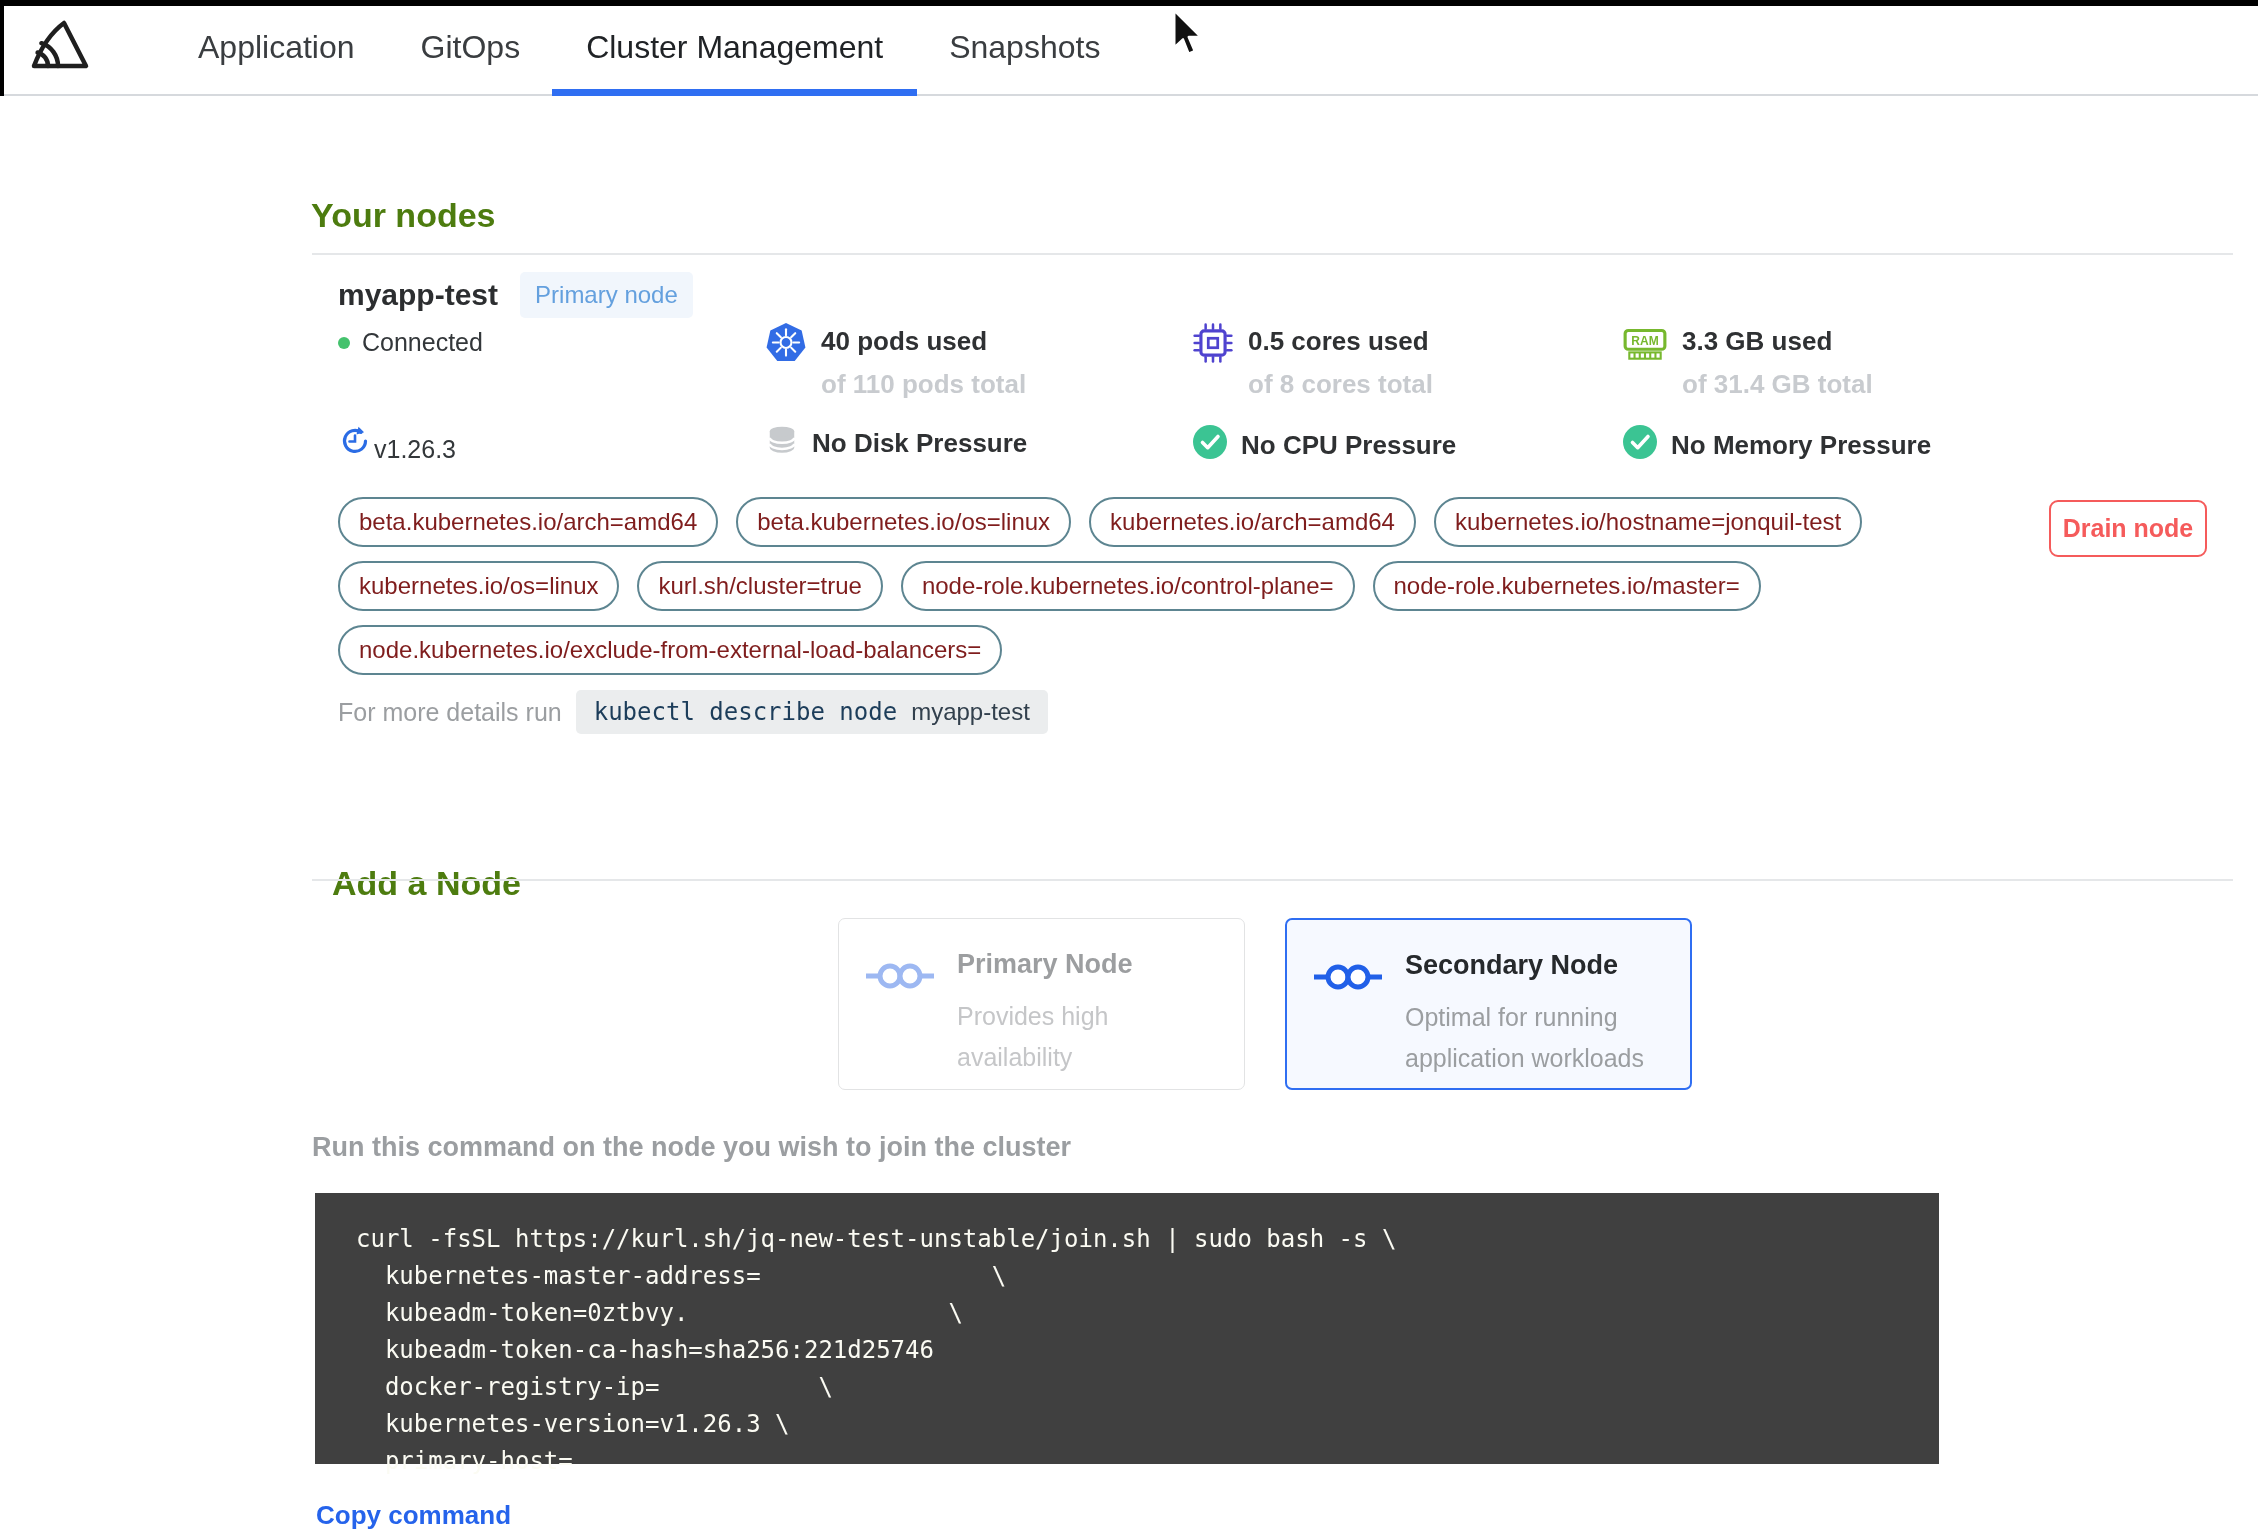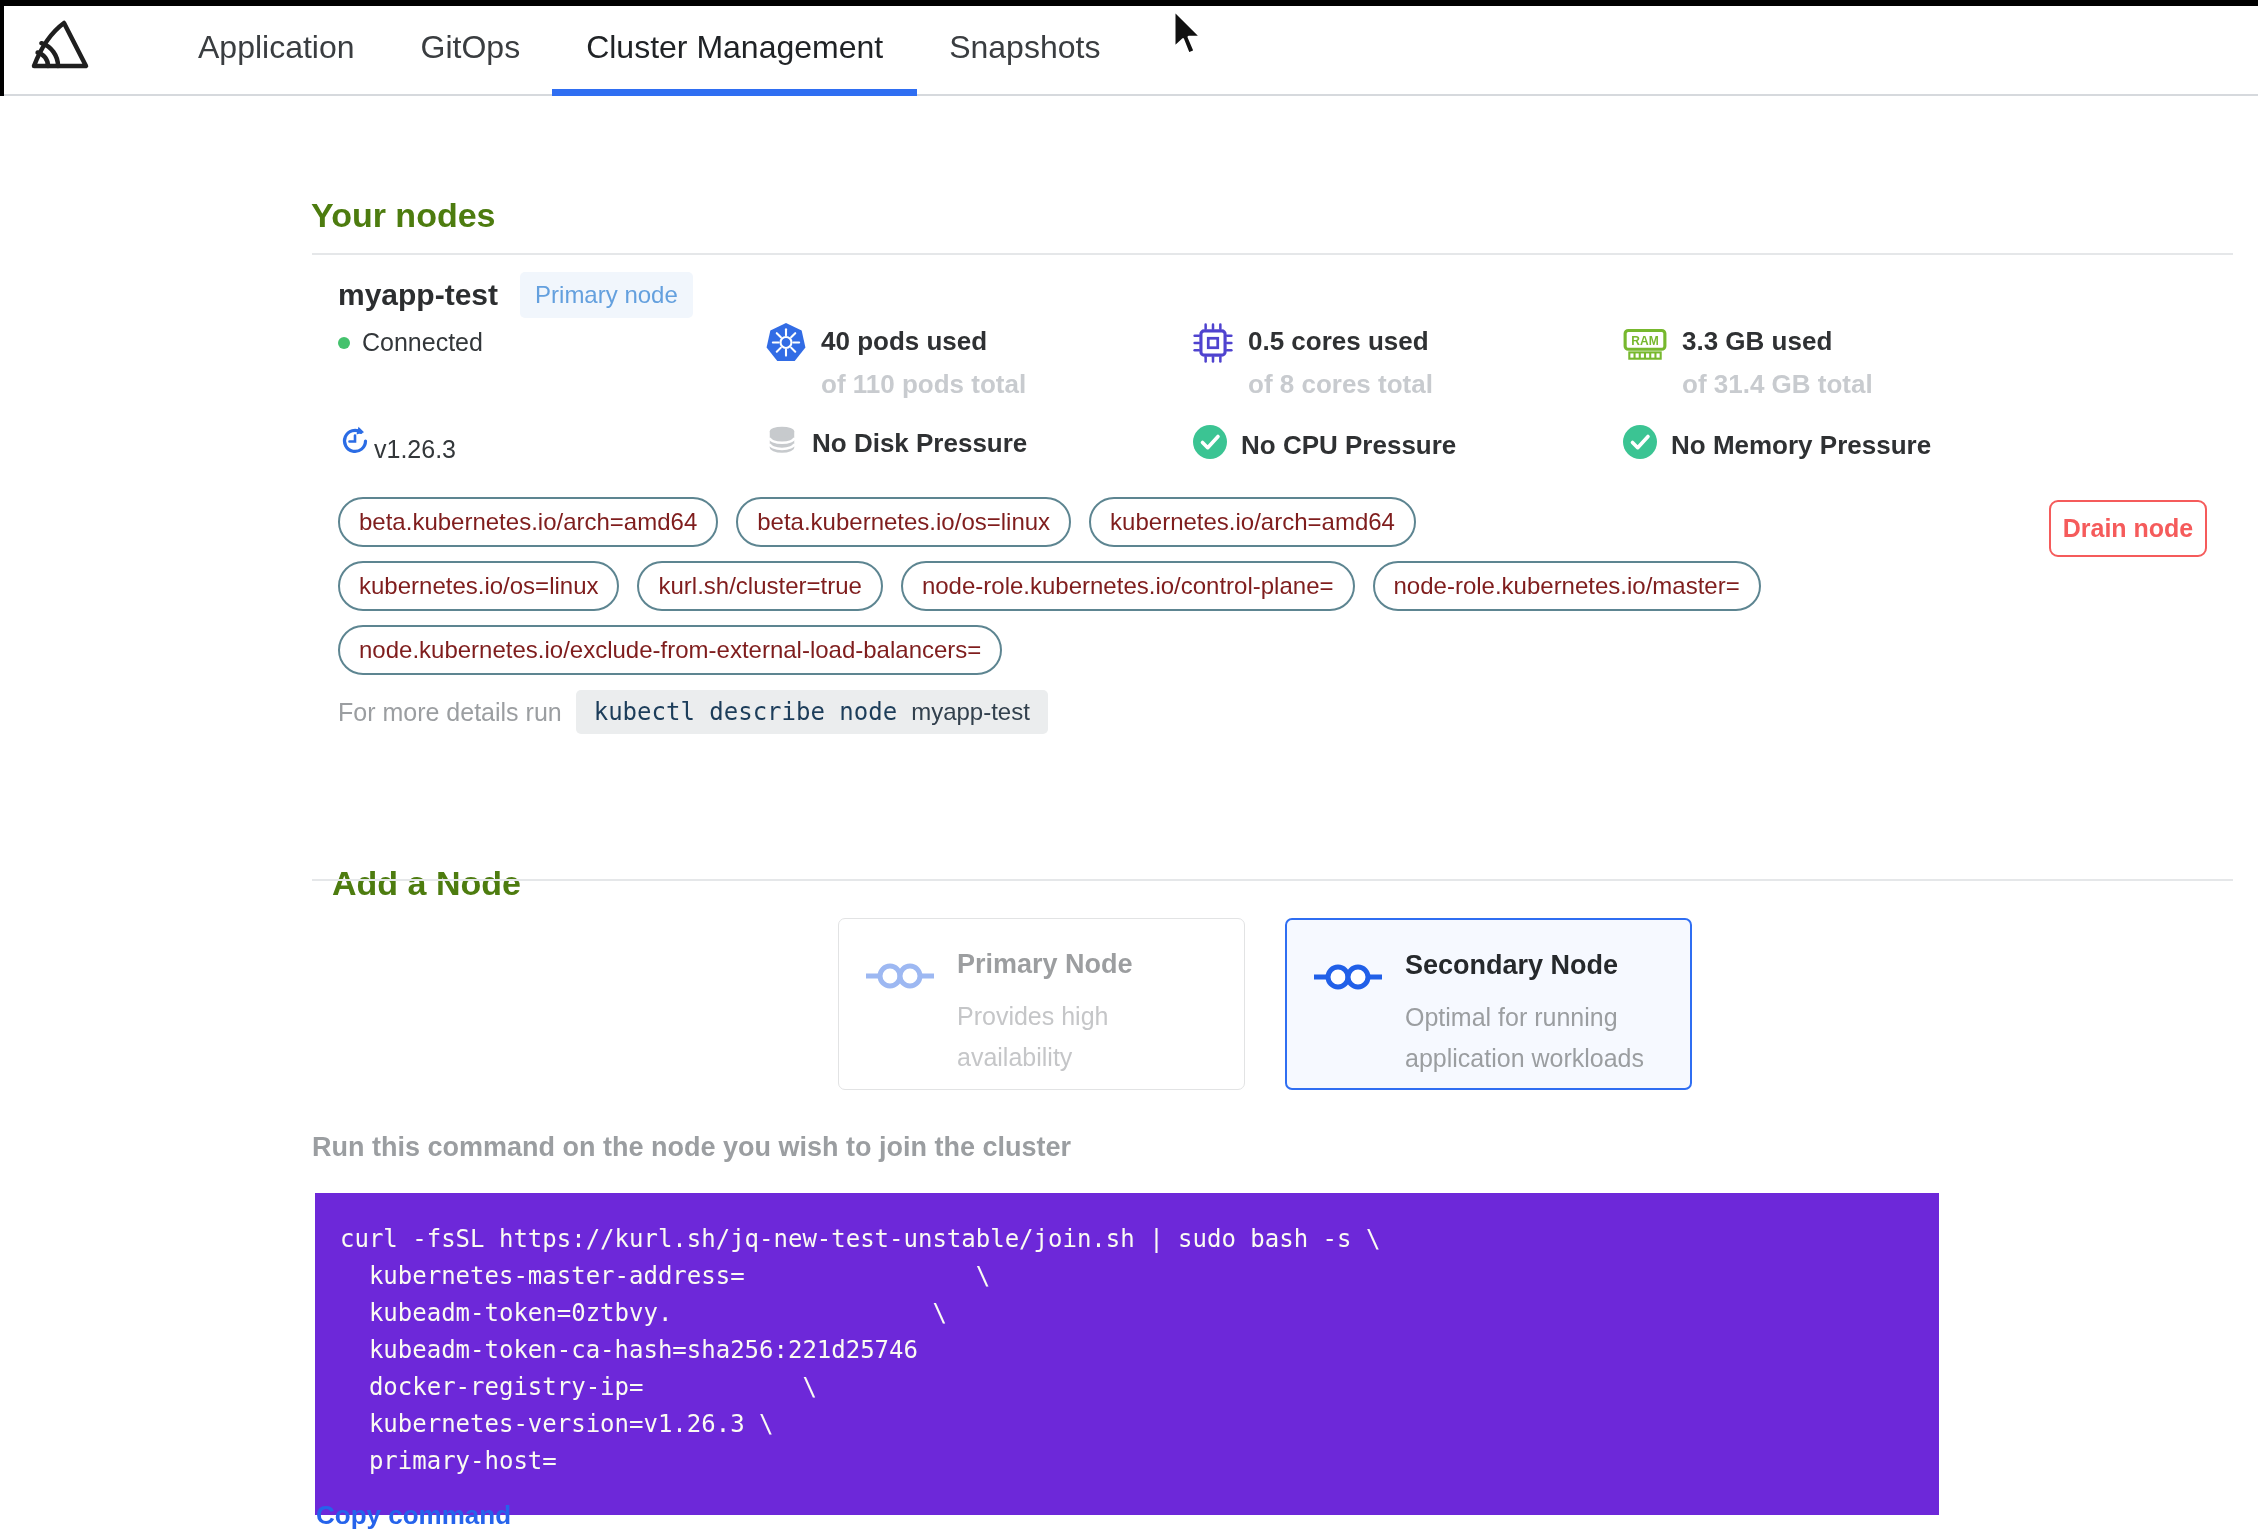--- a/index.html
+++ b/index.html
@@ -72,22 +72,22 @@
   #card-primary { left:838px; }
   #card-secondary { left:1285px; border:2px solid #2f6ef2; background:#f6f9ff; }
   .card-icon-wrap { width:78px; flex:0 0 78px; padding-top:10px; }
   .card-title { font-size:27px; font-weight:700; color:#9c9ea0; margin-bottom:16px; }
   #card-secondary .card-title { color:#26292c; }
   .card-desc { font-size:25px; color:#c5c6c8; line-height:41px; }
   #card-secondary .card-desc { color:#9b9ea1; }
 
   .instruction { position:absolute; left:312px; top:1132px; font-size:27px; font-weight:700; color:#9b9ea1; }
 
-  .code-block { position:absolute; left:315px; top:1193px; width:1624px; height:322px;
-                background:#6d28d9; padding:28px 16px 0 25px; }
+  .code-block { position:absolute; left:315px; top:1193px; width:1624px; height:271px;
+                background:#404040; padding:28px 16px 0 41px; }
   .code-block pre { margin:0; font-family:"DejaVu Sans Mono", monospace; font-size:24px;
                     line-height:37px; color:#fbfbf3; white-space:pre; }
 
   .copy-link { position:absolute; left:316px; top:1500px; font-size:26px; font-weight:700;
                color:#2563eb; cursor:pointer; }
 
   .cursor { position:absolute; left:1166px; top:8px; z-index:20; pointer-events:none; }
 </style>
 </head>
 <body>
@@ -255,20 +255,21 @@
       </span>
       <span>No Memory Pressure</span>
     </div>
   </div>
 
   <div class="labels">
     <div class="label-row">
       <span class="pill">beta.kubernetes.io/arch=amd64</span>
       <span class="pill">beta.kubernetes.io/os=linux</span>
       <span class="pill">kubernetes.io/arch=amd64</span>
+      <span class="pill">kubernetes.io/hostname=jonquil-test</span>
     </div>
     <div class="label-row">
       <span class="pill">kubernetes.io/os=linux</span>
       <span class="pill">kurl.sh/cluster=true</span>
       <span class="pill">node-role.kubernetes.io/control-plane=</span>
       <span class="pill">node-role.kubernetes.io/master=</span>
     </div>
     <div class="label-row">
       <span class="pill">node.kubernetes.io/exclude-from-external-load-balancers=</span>
     </div>

